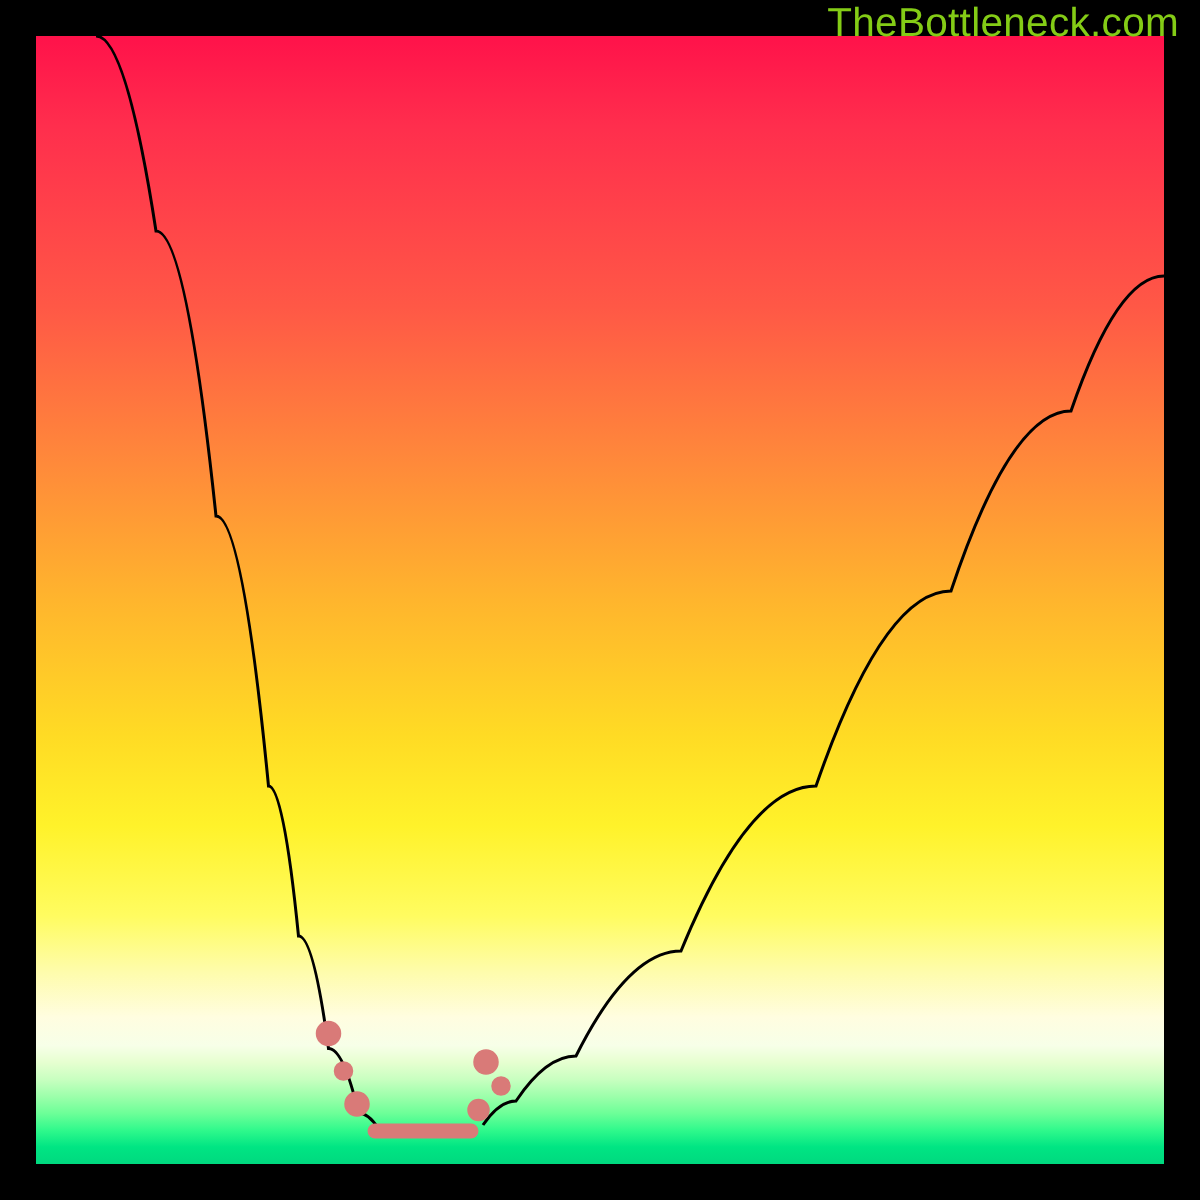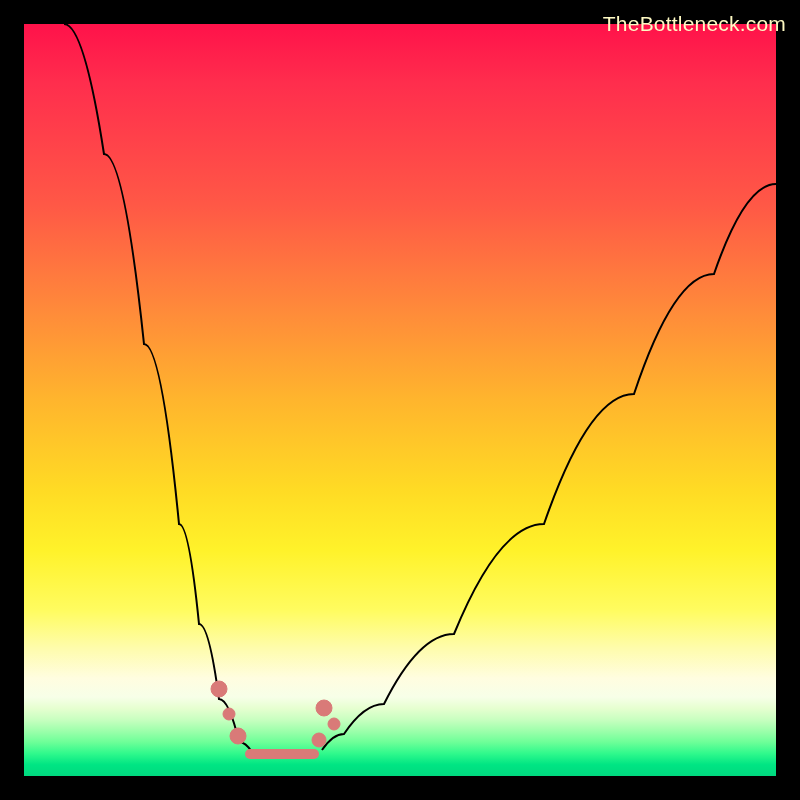--- a/index.html
+++ b/index.html
@@ -12,24 +12,24 @@
     overflow: hidden;
   }
   .outer {
     position: relative;
     width: 800px;
     height: 800px;
     background: #000;
   }
   .watermark {
     position: absolute;
-    top: 12px;
+    top: 0;
     right: 14px;
-    color: #fef9c3;
-    font-size: 21px;
+    color: #84cc16;
+    font-size: 27px;
     font-weight: 500;
     letter-spacing: 0.2px;
     z-index: 10;
   }
   .plot-area {
     position: absolute;
     
     left: 24px;
     top: 24px;
     width: 752px;

